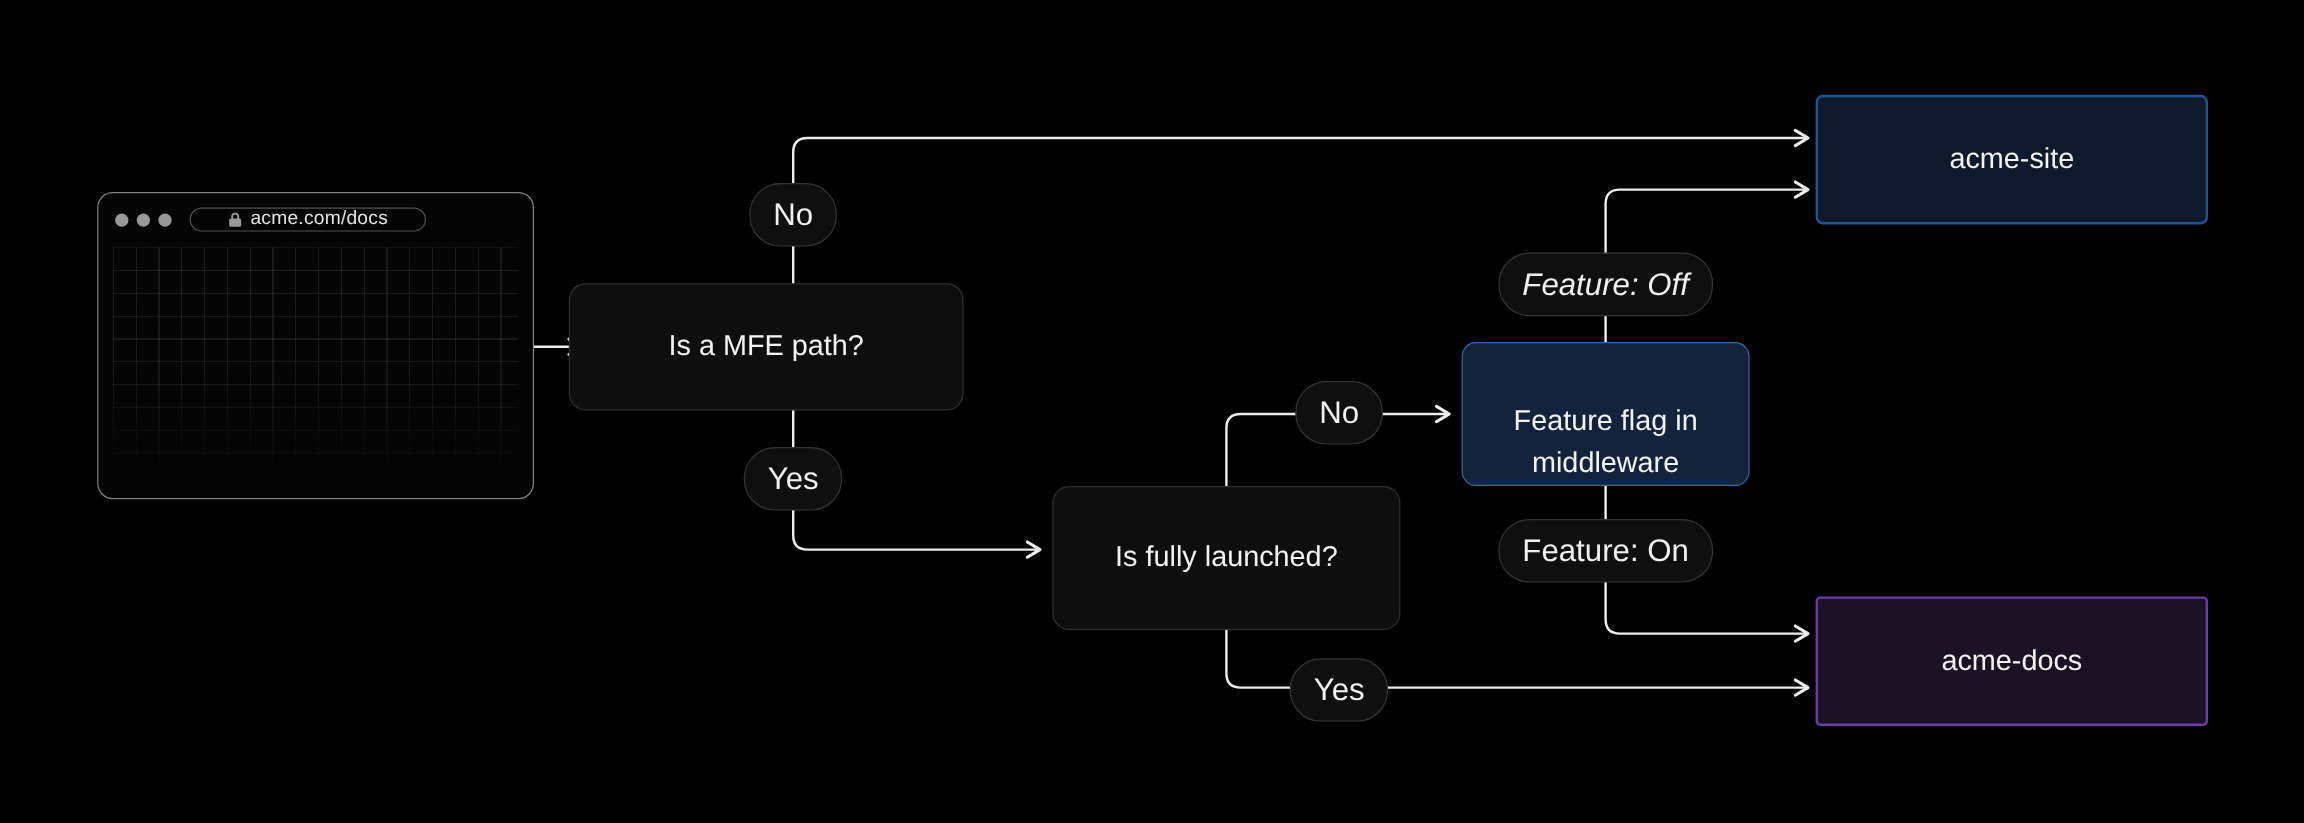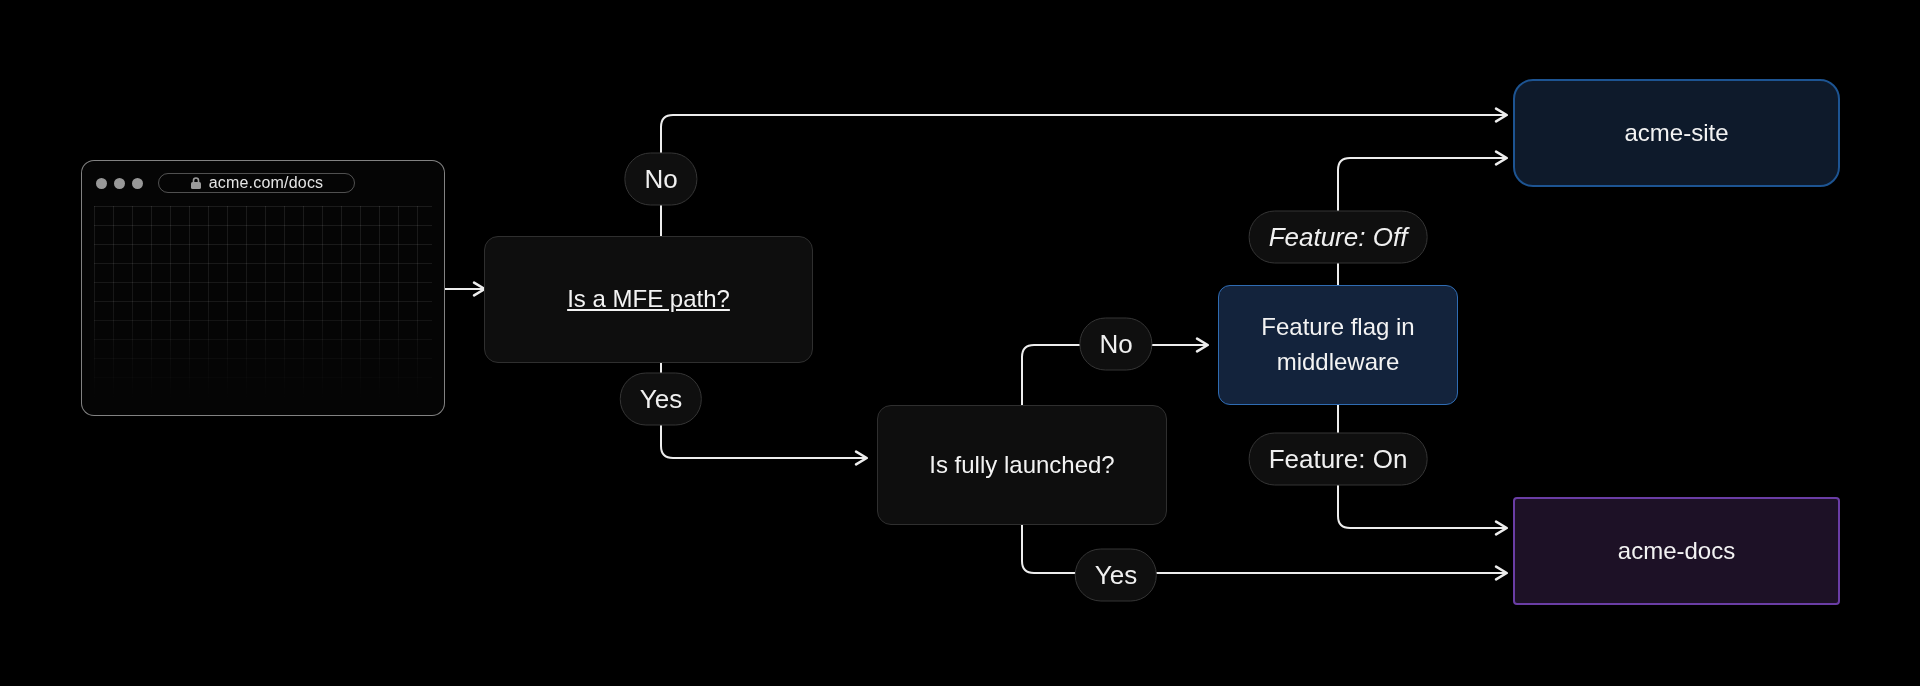--- a/index.html
+++ b/index.html
@@ -92,32 +92,33 @@
     padding: 0 18px;
   }
   .node-dark {
     background: #0e0e0e;
     border: 1.5px solid #2f2f2f;
   }
   .node-feature {
     background: #13233c;
     border: 1.5px solid #2f6cb3;
     border-radius: 12px;
+    align-items: flex-end;
   }
   .node-site {
     background: #0e1a2b;
     border: 2px solid #1d5492;
-    border-radius: 20px;
+    border-radius: 6px;
   }
   .node-docs {
     background: #1d1126;
     border: 2px solid #6a3da5;
     border-radius: 4px;
   }
-  #node-mfe      { left: 484px;  top: 236px; width: 329px; height: 127px; text-decoration: underline; }
+  #node-mfe      { left: 474px;  top: 236px; width: 329px; height: 106px; }
   #node-launched { left: 877px;  top: 405px; width: 290px; height: 120px; }
   #node-feature  { left: 1218px; top: 285px; width: 240px; height: 120px; }
   #node-site     { left: 1513px; top: 79px;  width: 327px; height: 108px; }
   #node-docs     { left: 1513px; top: 497px; width: 327px; height: 108px; }
   
   .pill {
     position: absolute;
     transform: translate(-50%, -50%);
     background: #0f0f0f;
     border: 1.5px solid #353535;

